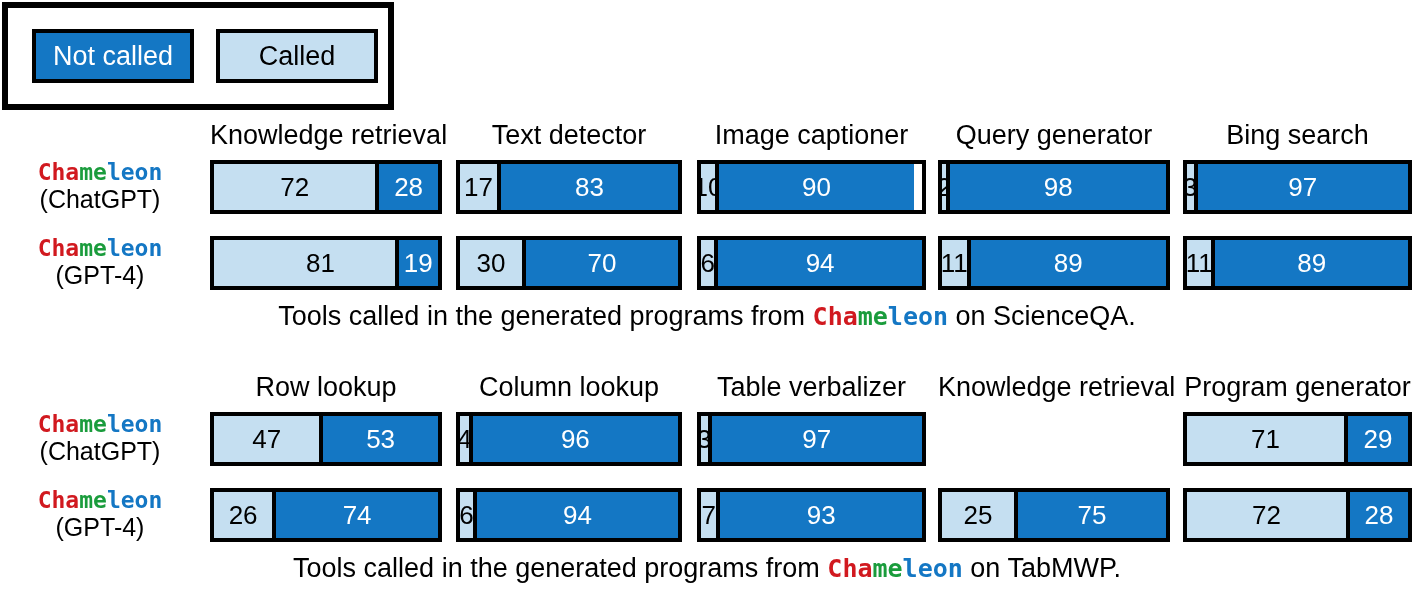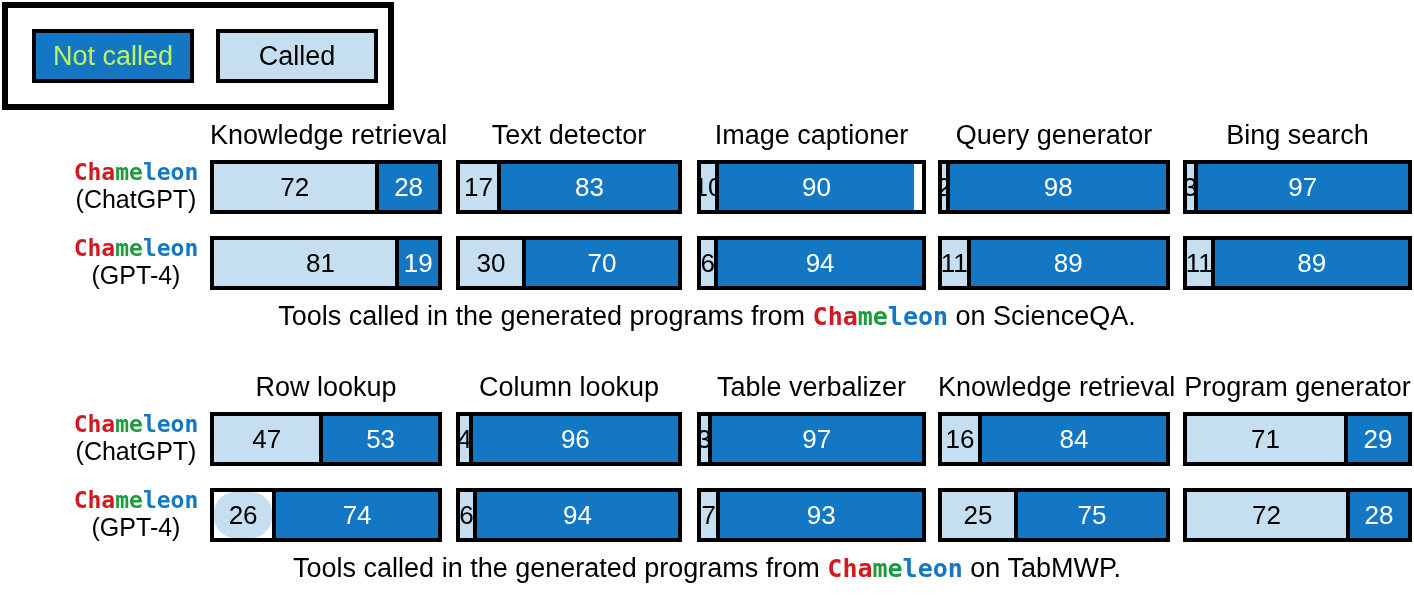--- a/index.html
+++ b/index.html
@@ -22,21 +22,21 @@
     padding-left:24px;
   }
   .legend-chip{
     box-sizing:border-box;
     border:4px solid #000;
     height:54px;
     display:flex;align-items:center;justify-content:center;
     font-size:27px;
     line-height:1;
   }
-  .legend-chip.notcalled{width:162px;background:#1477c4;color:#bef264;}
+  .legend-chip.notcalled{width:162px;background:#1477c4;color:#ffffff;}
   .legend-chip.called{width:162px;background:#c5dff1;color:#000;}
 
   
   .panel{position:absolute;left:0;width:1414px;}
   #panel-scienceqa{top:120px;}
   #panel-tabmwp{top:372px;}
 
   .col-headers{position:relative;height:34px;}
   .col-header{
     position:absolute;
@@ -47,21 +47,20 @@
     top:0;
   }
 
   .rowlabel{
     position:absolute;
     width:200px;
     text-align:center;
     font-size:25px;
     line-height:27px;
     left:0;
-    margin-left:36px;
   }
   .rowlabel .cham{font-weight:bold;font-family:"DejaVu Sans Mono", monospace;font-size:23px;letter-spacing:0px;}
   .c-red{color:#d1191f;}
   .c-green{color:#1a9c3c;}
   .c-blue{color:#1477c4;}
 
   .bar-row{position:relative;height:58px;}
   .bar{
     position:absolute;
     height:54px;
@@ -179,33 +178,29 @@
           <div class="seg notcalled" style="width: 118.72px;">53</div>
         </div>
         <div class="bar" style="left: 456px; width: 226px;">
           <div class="seg called" style="width: 8.72px;">4</div>
           <div class="seg notcalled" style="width: 209.28px;">96</div>
         </div>
         <div class="bar" style="left: 697px; width: 229px;">
           <div class="seg called" style="width: 6.63px;">3</div>
           <div class="seg notcalled" style="width: 214.37px;">97</div>
         </div>
-        <div class="bar" style="left: 938px; width: 232px;">
-          <div class="seg called" style="width: 35.84px;">16</div>
-          <div class="seg notcalled" style="width: 188.16px;">84</div>
-        </div>
         <div class="bar" style="left: 1183px; width: 229px;">
           <div class="seg called" style="width: 156.91px;">71</div>
           <div class="seg notcalled" style="width: 64.09px;">29</div>
         </div>
       </div>
       <div class="bar-row" style="margin-top: 18px;">
         <div class="rowlabel" style="top: -2px;"><span class="cham"><span style="color: rgb(209, 25, 31);">Cha</span><span style="color: rgb(26, 156, 60);">me</span><span style="color: rgb(20, 119, 196);">leon</span></span><br><span>(GPT-4)</span></div>
         <div class="bar" style="left: 210px; width: 232px;">
-          <div class="seg called" style="width: 58.24px; border-radius: 21px;">26</div>
+          <div class="seg called" style="width: 58.24px;">26</div>
           <div class="seg notcalled" style="width: 165.76px;">74</div>
         </div>
         <div class="bar" style="left: 456px; width: 226px;">
           <div class="seg called" style="width: 13.08px;">6</div>
           <div class="seg notcalled" style="width: 204.92px;">94</div>
         </div>
         <div class="bar" style="left: 697px; width: 229px;">
           <div class="seg called" style="width: 15.47px;">7</div>
           <div class="seg notcalled" style="width: 205.53px;">93</div>
         </div>

